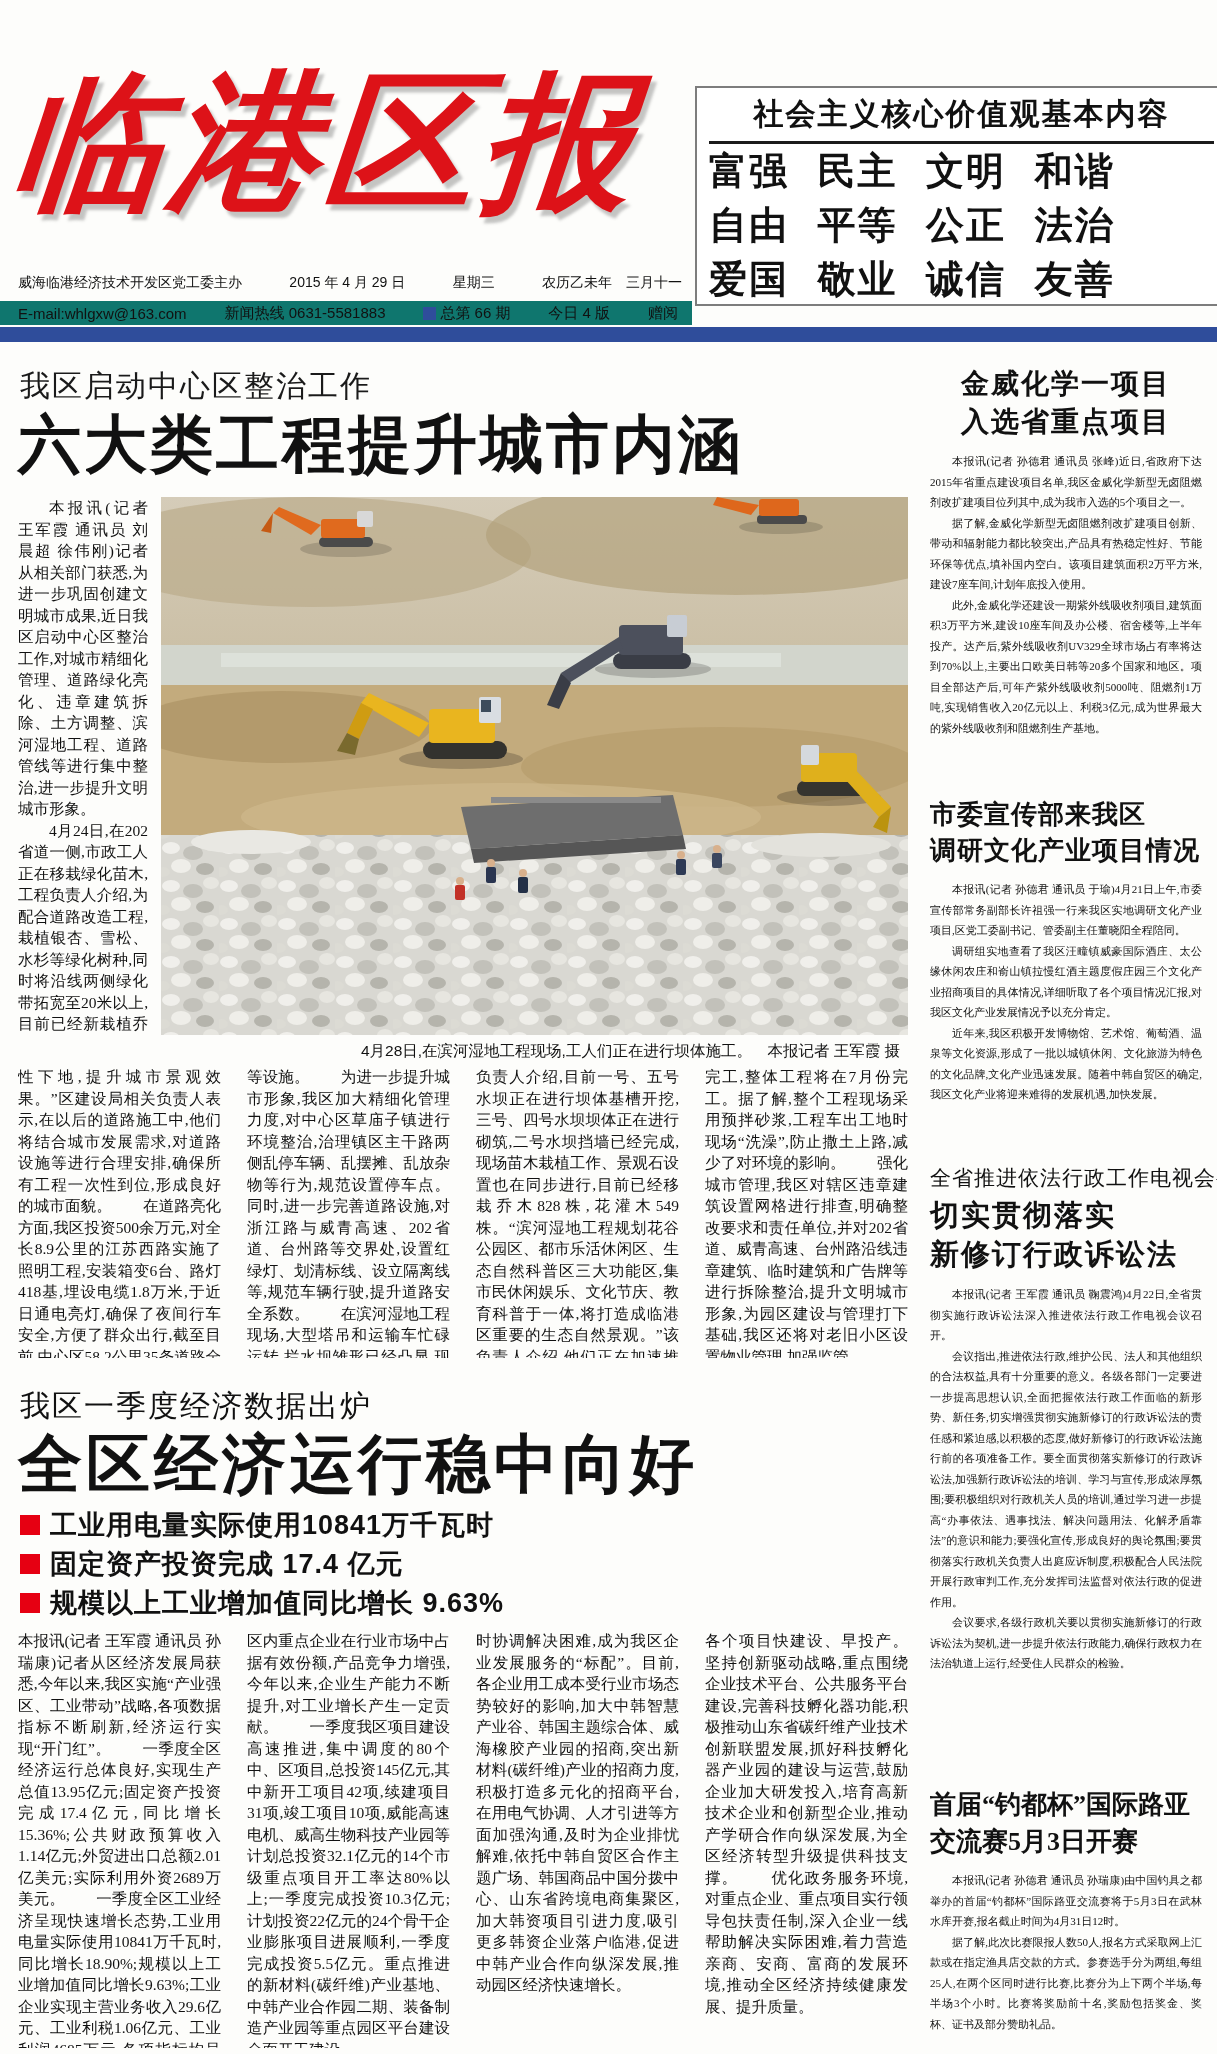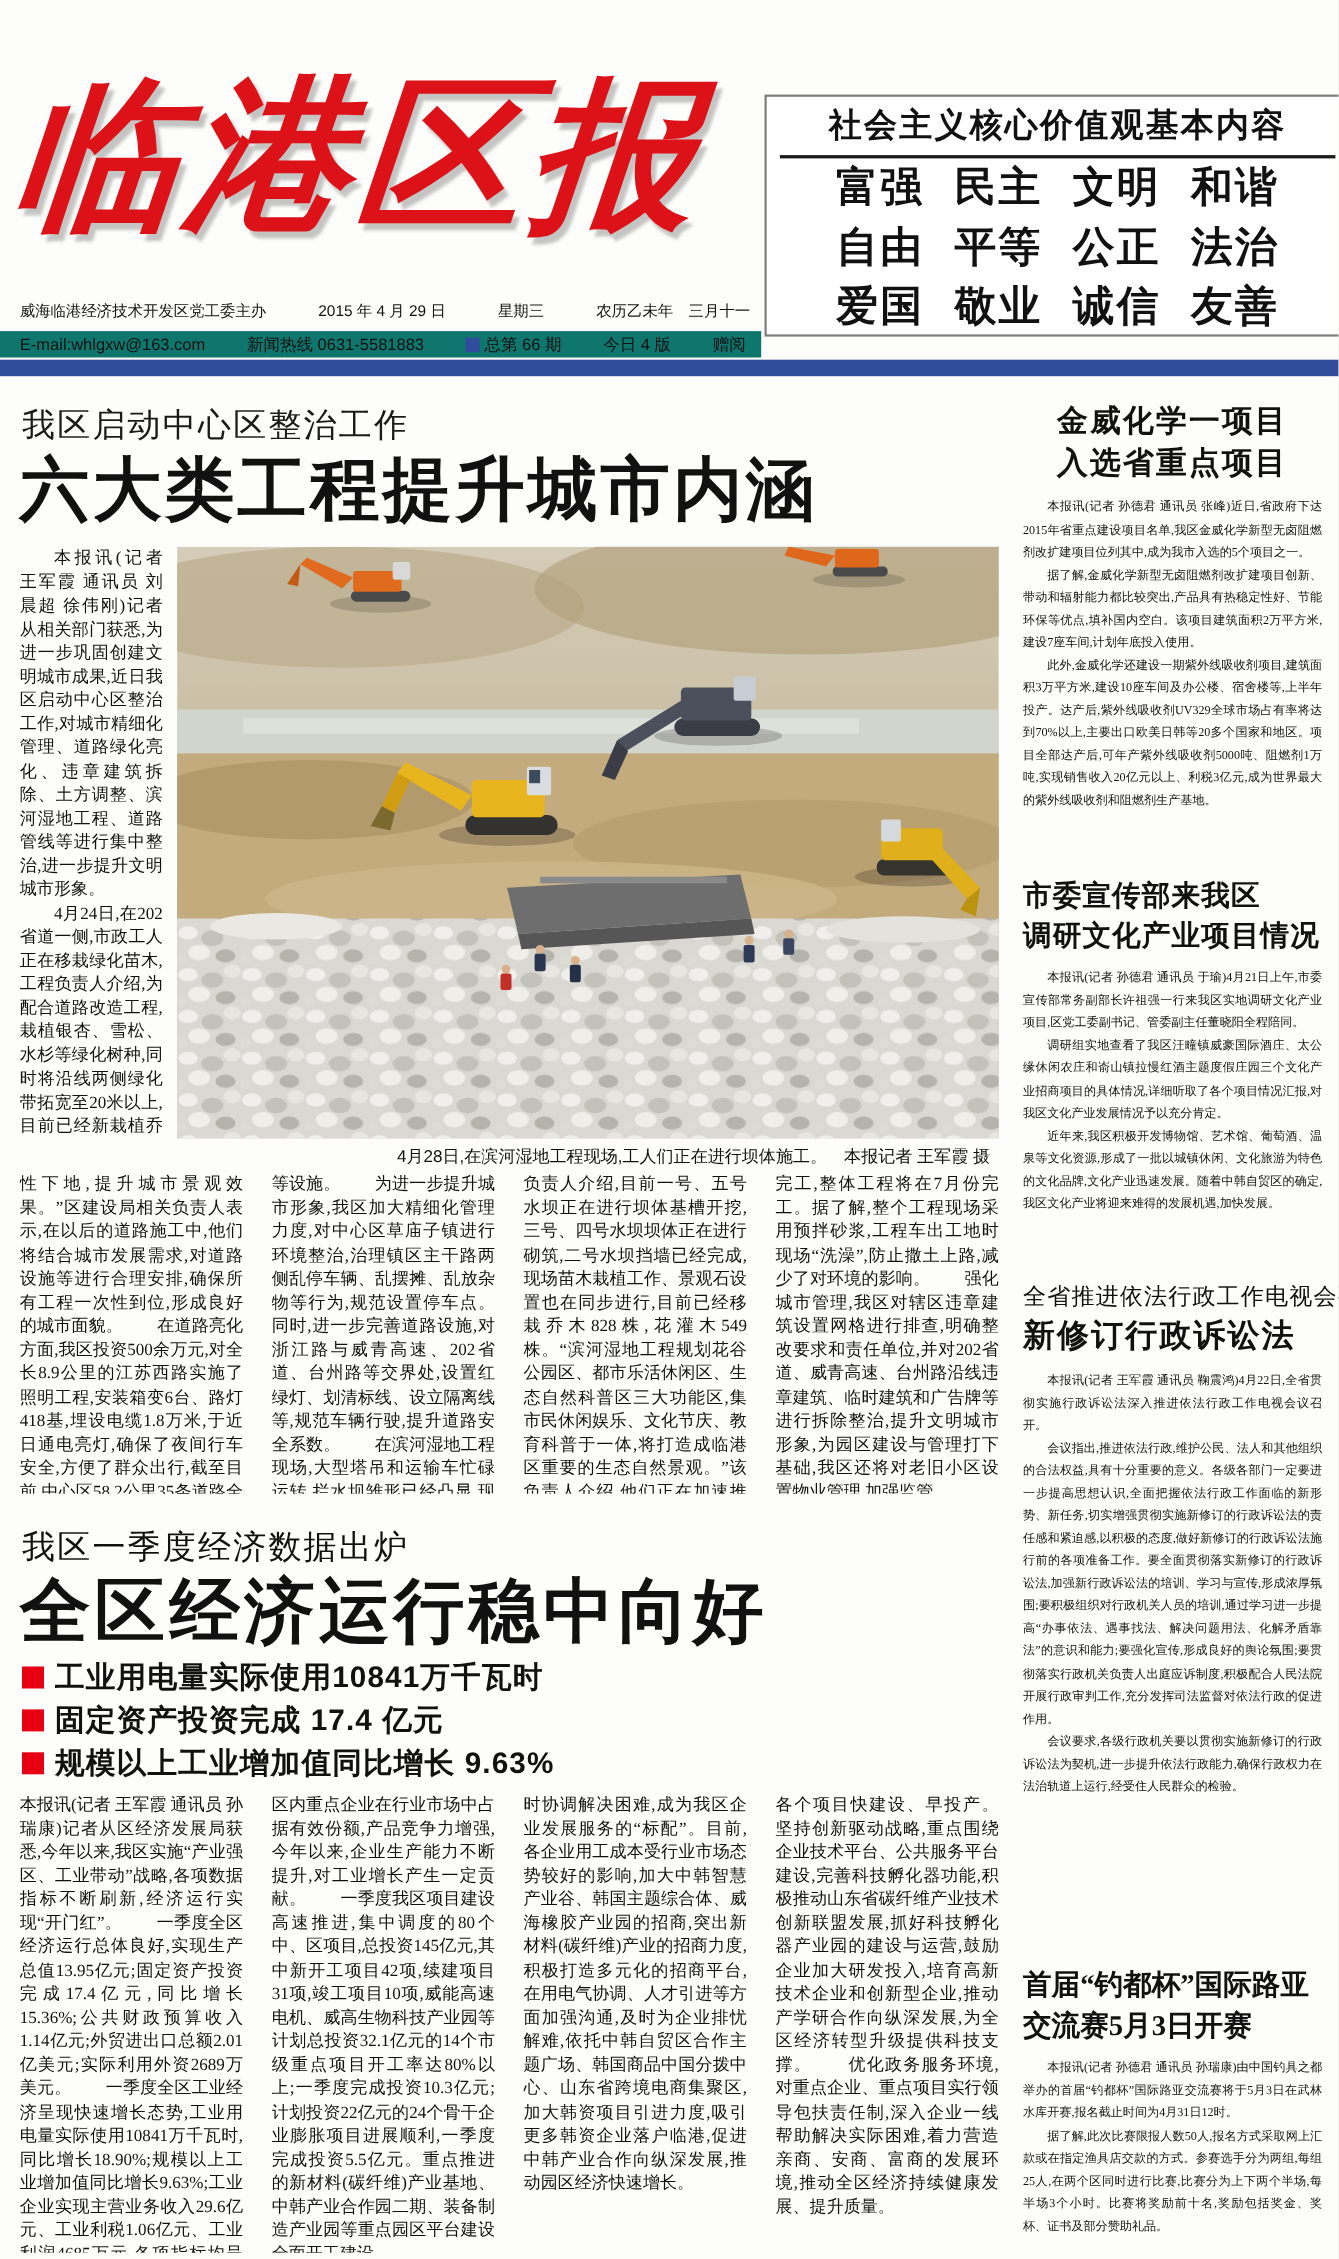--- a/index.html
+++ b/index.html
@@ -7,22 +7,22 @@
         font-family:"Liberation Sans","DejaVu Sans",sans-serif;color:#111;}
   
   .logo{position:absolute;left:14px;top:42px;width:668px;height:200px;line-height:198px;
         font-family:"DejaVu Serif","Liberation Serif",serif;font-weight:700;font-style:italic;
         font-size:150px;color:#dd1218;letter-spacing:6px;transform:skewX(-5deg);
         text-shadow:5px 6px 3px rgba(110,110,110,.40);white-space:nowrap;}
   .values-box{position:absolute;left:695px;top:86px;width:533px;height:220px;
         border:2px solid #7d7d7d;background:#fff;box-sizing:border-box;padding:6px 12px 0 12px;}
   .vb-title{font-size:30px;font-weight:700;letter-spacing:2px;text-align:center;
         padding-bottom:6px;border-bottom:3px solid #1b1b1b;font-family:"Liberation Serif",serif;}
-  .vb-row{font-size:38px;font-weight:600;text-align:center;line-height:54px;letter-spacing:2px;
-        word-spacing:16px;white-space:nowrap;font-family:Liberation Serif, serif;}
+  .vb-row{font-size:38px;font-weight:600;line-height:54px;letter-spacing:2px;
+        word-spacing:16px;white-space:nowrap;}
   .info1{position:absolute;left:18px;top:274px;width:664px;display:flex;justify-content:space-between;
         font-size:14px;white-space:nowrap;}
   .info2{position:absolute;left:0;top:301px;width:692px;height:24px;background:#0f766e;
         display:flex;align-items:center;justify-content:space-between;padding:0 14px 0 18px;
         box-sizing:border-box;font-size:15px;white-space:nowrap;}
   .issue-wrap{display:flex;align-items:center;gap:4px;}
   .bluesq{display:inline-block;width:13px;height:13px;background:#2f4d9b;}
   .bluebar{position:absolute;left:0;top:327px;width:1217px;height:15px;background:#2f4d9b;}
   
   .kicker{position:absolute;left:20px;top:366px;font-size:30px;letter-spacing:2px;color:#1a1a1a;}
@@ -268,20 +268,21 @@
     <div class="sb-h">调研文化产业项目情况</div>
     <div class="sb-body">
       <div class="para">本报讯(记者 孙德君 通讯员 于瑜)4月21日上午,市委宣传部常务副部长许祖强一行来我区实地调研文化产业项目,区党工委副书记、管委副主任董晓阳全程陪同。</div>
       <div class="para">调研组实地查看了我区汪疃镇威豪国际酒庄、太公缘休闲农庄和嵛山镇拉慢红酒主题度假庄园三个文化产业招商项目的具体情况,详细听取了各个项目情况汇报,对我区文化产业发展情况予以充分肯定。</div>
       <div class="para">近年来,我区积极开发博物馆、艺术馆、葡萄酒、温泉等文化资源,形成了一批以城镇休闲、文化旅游为特色的文化品牌,文化产业迅速发展。随着中韩自贸区的确定,我区文化产业将迎来难得的发展机遇,加快发展。</div>
     </div>
   </div>
 
   <div class="sb-art sb3">
     <div class="sb-kicker">全省推进依法行政工作电视会要求</div>
+    <div class="sb-h">切实贯彻落实</div>
     <div class="sb-h">新修订行政诉讼法</div>
     <div class="sb-body">
       <div class="para">本报讯(记者 王军霞 通讯员 鞠震鸿)4月22日,全省贯彻实施行政诉讼法深入推进依法行政工作电视会议召开。</div>
       <div class="para">会议指出,推进依法行政,维护公民、法人和其他组织的合法权益,具有十分重要的意义。各级各部门一定要进一步提高思想认识,全面把握依法行政工作面临的新形势、新任务,切实增强贯彻实施新修订的行政诉讼法的责任感和紧迫感,以积极的态度,做好新修订的行政诉讼法施行前的各项准备工作。要全面贯彻落实新修订的行政诉讼法,加强新行政诉讼法的培训、学习与宣传,形成浓厚氛围;要积极组织对行政机关人员的培训,通过学习进一步提高“办事依法、遇事找法、解决问题用法、化解矛盾靠法”的意识和能力;要强化宣传,形成良好的舆论氛围;要贯彻落实行政机关负责人出庭应诉制度,积极配合人民法院开展行政审判工作,充分发挥司法监督对依法行政的促进作用。</div>
       <div class="para">会议要求,各级行政机关要以贯彻实施新修订的行政诉讼法为契机,进一步提升依法行政能力,确保行政权力在法治轨道上运行,经受住人民群众的检验。</div>
     </div>
   </div>
 
   <div class="sb-art sb4">
     <div class="sb-h">首届“钓都杯”国际路亚</div>

